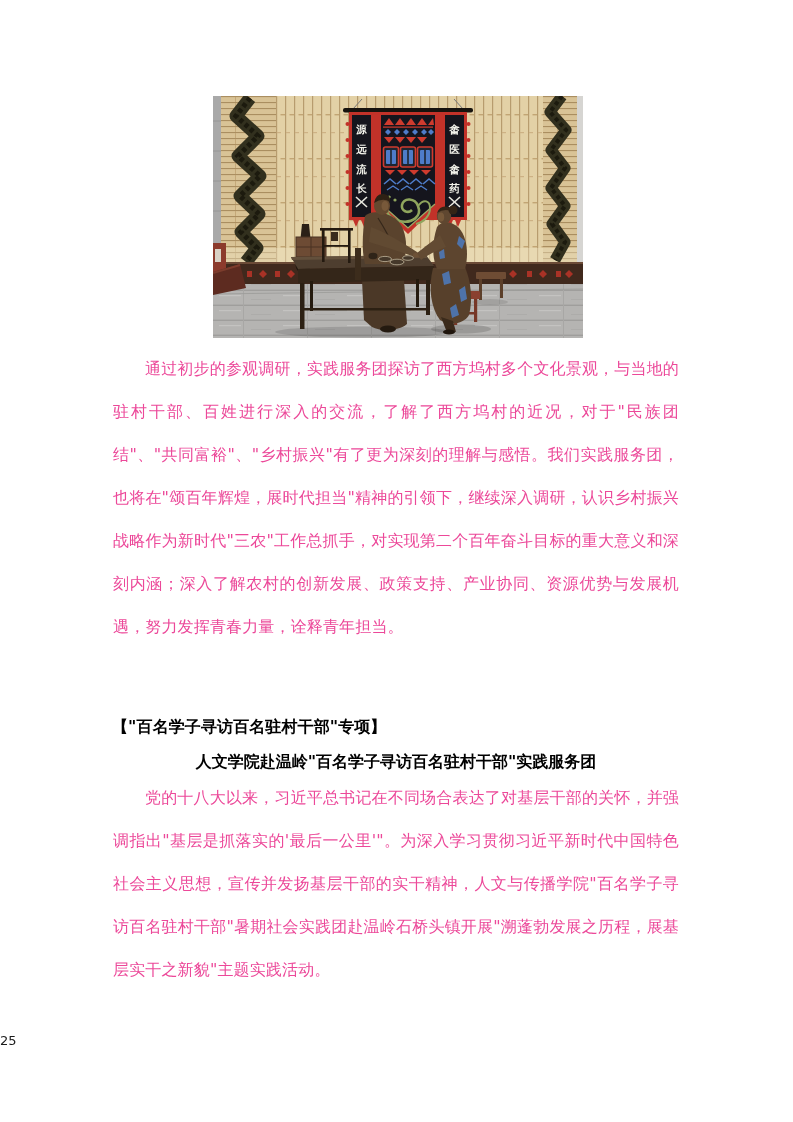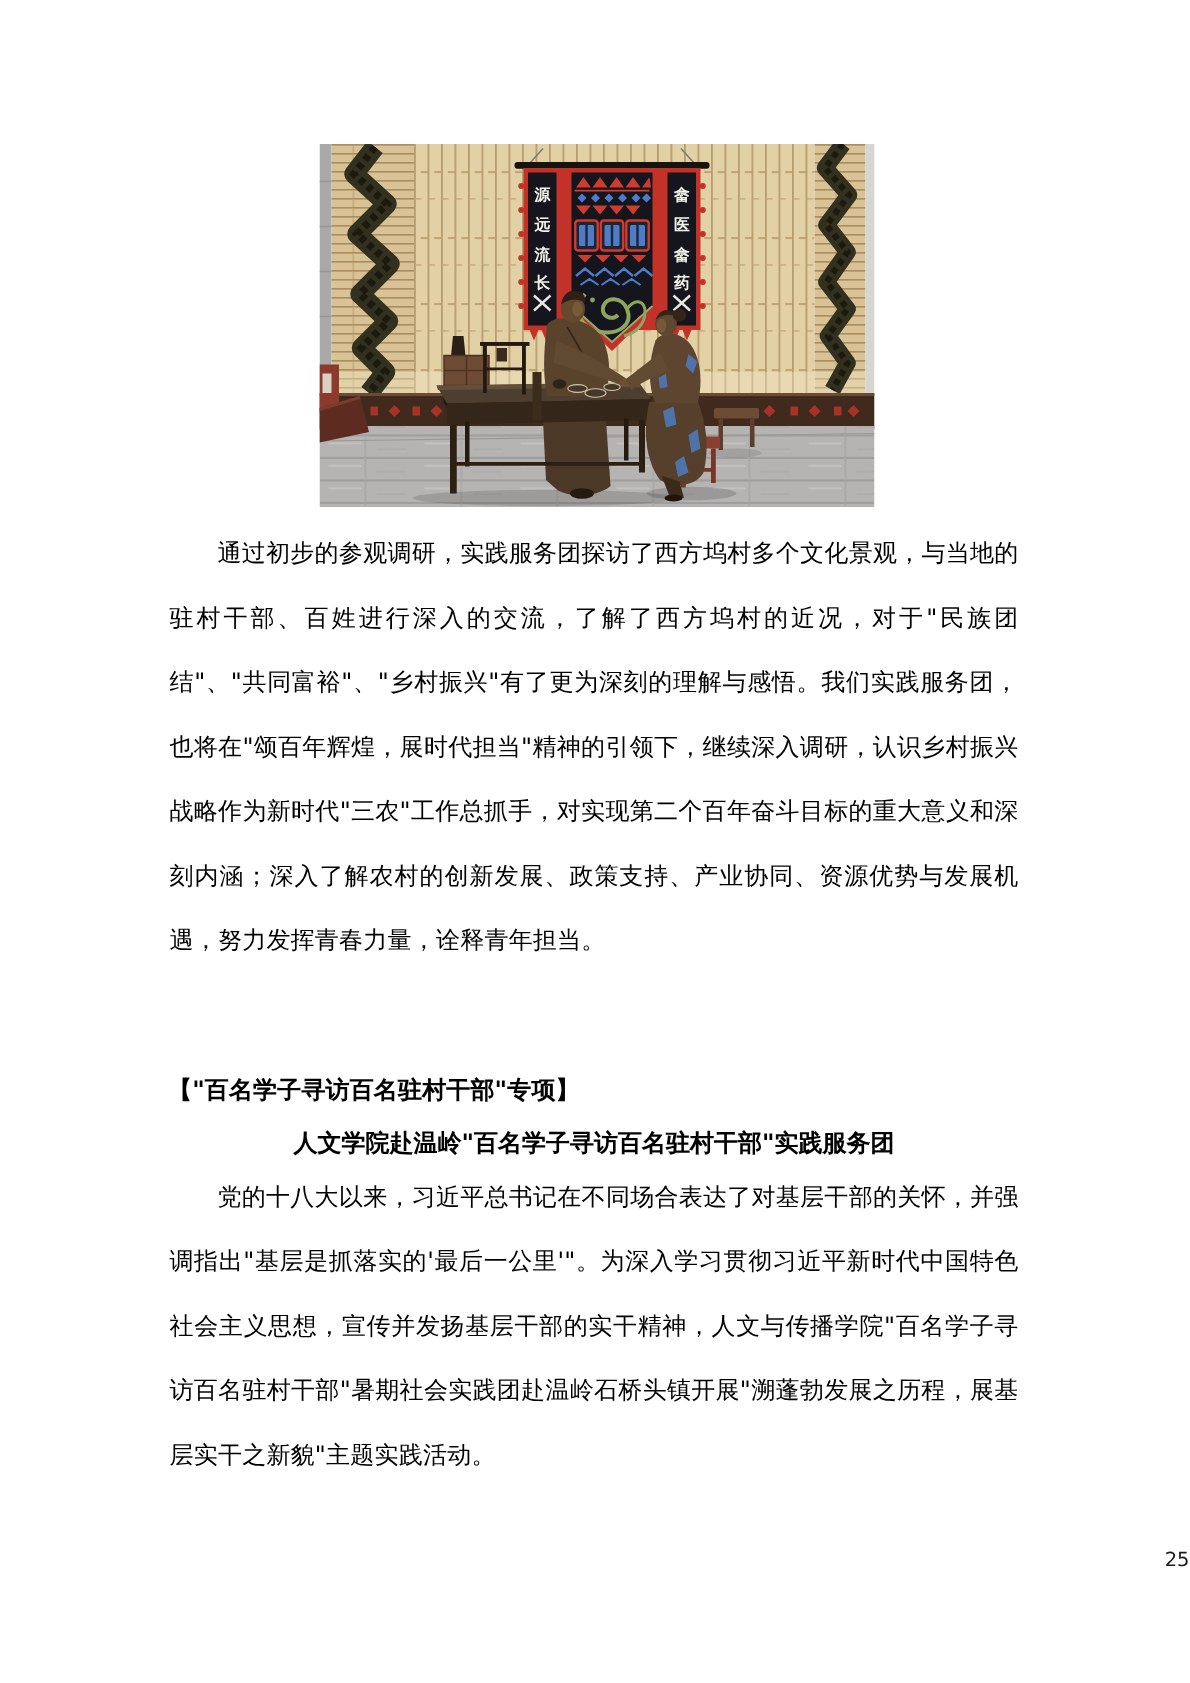--- a/index.html
+++ b/index.html
@@ -11,35 +11,35 @@
     color:#000;
     overflow:hidden;
   }
   .photo{
     position:absolute;left:213px;top:96px;width:370px;height:242px;margin:0;
   }
   .photo svg{display:block;width:370px;height:242px;}
   .bodytext{
     position:absolute;left:113px;width:566px;margin:0;
     font-size:16px;line-height:43px;letter-spacing:0.15px;
-    text-align:justify;text-indent:2em;color:#000000;
+    text-align:justify;text-indent:2em;color:#ec4899;
   }
   .para1{top:347px;}
   .para2{top:776px;}
   .heading{
     position:absolute;left:112px;top:712px;margin:0;
     font-size:16px;font-weight:bold;line-height:30px;letter-spacing:0.1px;
   }
   .subtitle{
     position:absolute;left:113px;top:745px;width:566px;margin:0;
     font-size:16px;font-weight:bold;line-height:34px;text-align:center;
   }
   .pagenum{
     position:absolute;left:0;top:1033px;width:100%;
-    text-align:right;font-size:13px;color:#1a1a1a;
+    text-align:left;font-size:13px;color:#1a1a1a;
   }
   .tap-char{font-size:10.5px;font-weight:bold;}
 </style>
 </head>
 <body>
 
 <div class="page">
 
   <figure class="photo">
     <svg viewBox="0 0 370 242" xmlns="http://www.w3.org/2000/svg">

